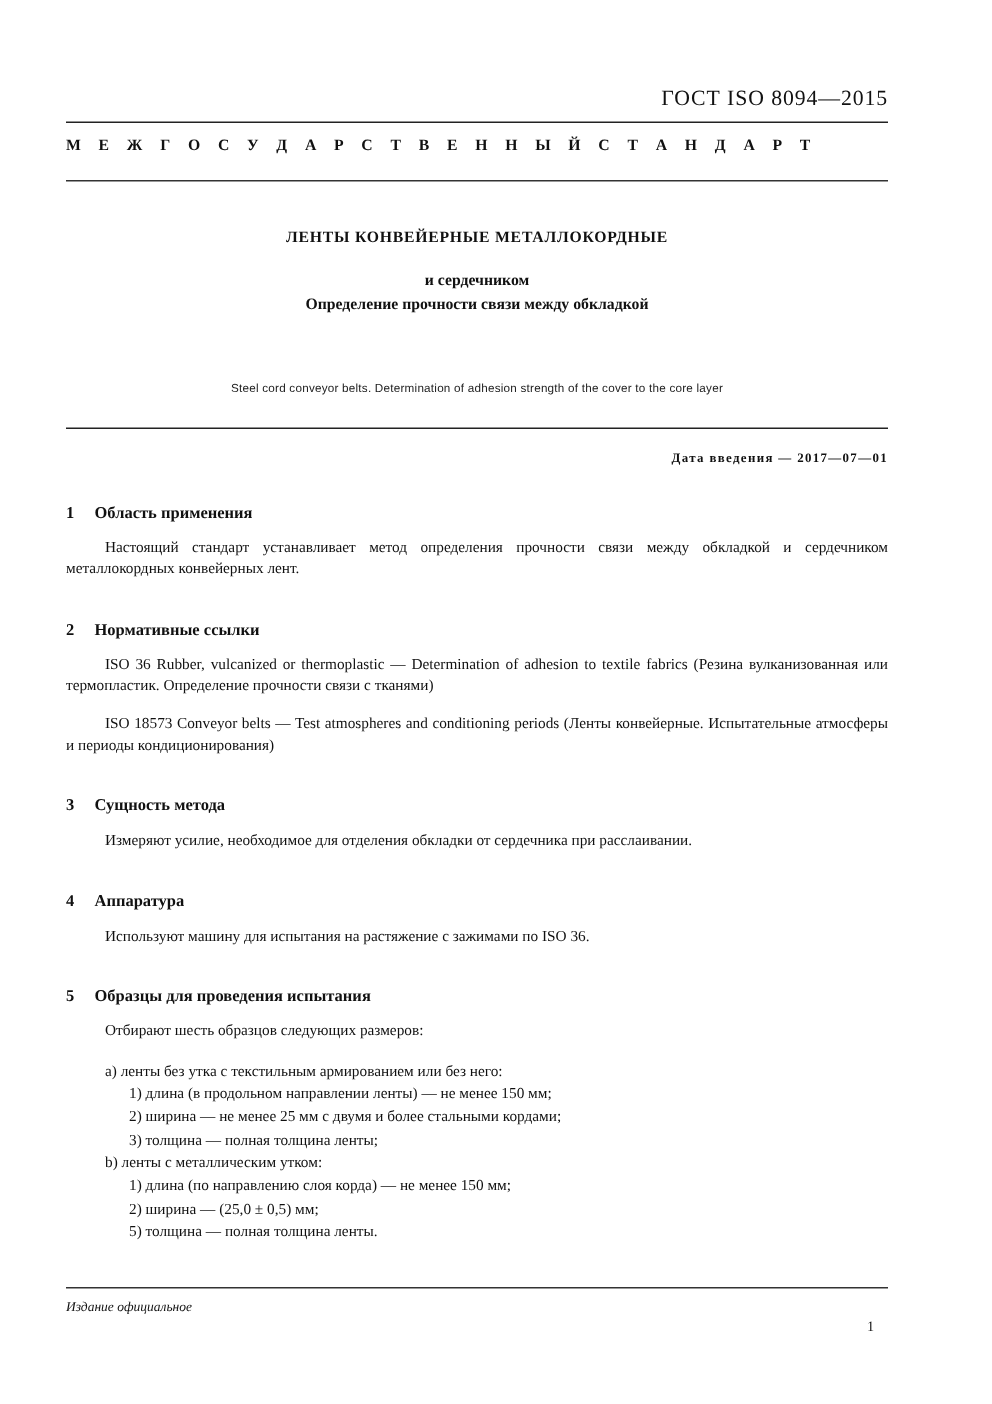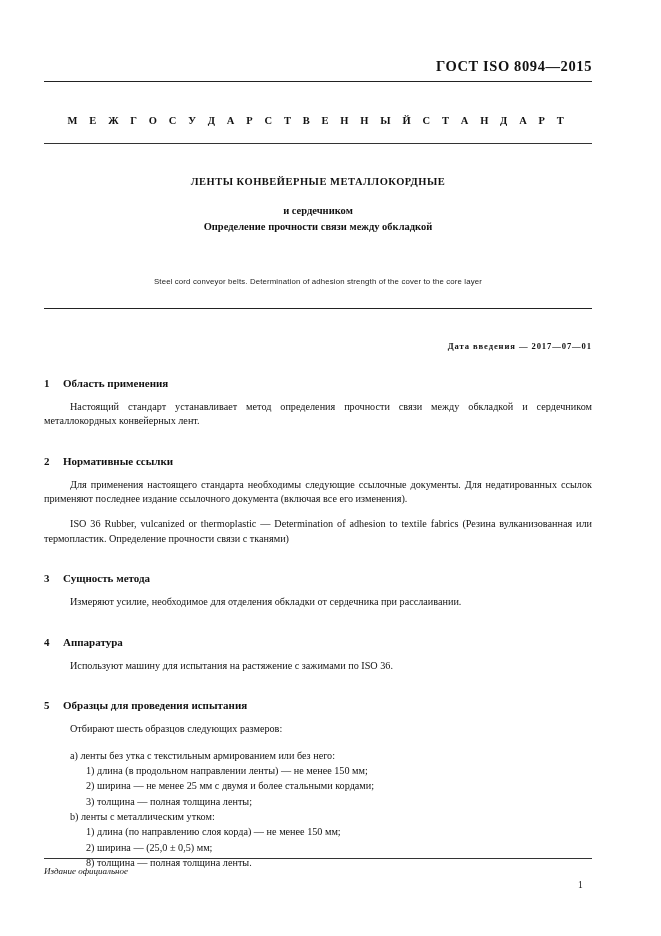--- a/index.html
+++ b/index.html
@@ -28,31 +28,30 @@
     left: 44px;
     top: 0;
     width: 548px;
   }
   
   .doc-code {
     margin-top: 58px;
     text-align: right;
     font-family: "Liberation Serif", serif;
     font-size: 14.5px;
-    font-weight: bold;
+    font-weight: normal;
     letter-spacing: 0.6px;
   }
   .rule-top {
     margin-top: 6px;
     border-top: 1.6px solid #222;
     width: 100%;
   }
   .mgs-title {
-    margin-top: 33px;
-    text-align: center;
+    margin-top: 10px;
     font-size: 10.5px;
     font-weight: bold;
     letter-spacing: 4.6px;
   }
   .rule-thin {
     margin-top: 17px;
     border-top: 1px solid #333;
     width: 100%;
   }
   .std-title {
@@ -76,21 +75,21 @@
     font-family: "Liberation Sans", sans-serif;
     color: #222;
     letter-spacing: 0.15px;
   }
   .rule-mid {
     margin-top: 22px;
     border-top: 1.4px solid #222;
     width: 100%;
   }
   .intro-date {
-    margin-top: 32px;
+    margin-top: 14px;
     text-align: right;
     font-size: 8.6px;
     font-weight: bold;
     font-family: "Liberation Serif", serif;
     letter-spacing: 0.9px;
   }
   
   .section {
     margin-top: 26px;
   }
@@ -181,22 +180,22 @@
       <h2 class="sec-head">
         <span class="num">1</span><span>Область применения</span>
       </h2>
       <p class="para">Настоящий стандарт устанавливает метод определения прочности связи между обкладкой и сердечником металлокордных конвейерных лент.</p>
     </div>
 
     <div class="section">
       <h2 class="sec-head">
         <span class="num">2</span><span>Нормативные ссылки</span>
       </h2>
-      <p class="para">Для применения настоящего стандарта необходимы следующие ссылочные документы. Для недатированных ссылок применяют последнее издание ссылочного документа (включая все его изменения).</p>
       <p class="para en-block">ISO 36  Rubber, vulcanized or thermoplastic — Determination of adhesion to textile fabrics (Резина вулканизованная или термопластик. Определение прочности связи с тканями)</p>
+      <p class="para en-block">ISO 18573  Conveyor belts — Test atmospheres and conditioning periods (Ленты конвейерные. Испытательные атмосферы и периоды кондиционирования)</p>
     </div>
 
     <div class="section">
       <h2 class="sec-head">
         <span class="num">3</span><span>Сущность метода</span>
       </h2>
       <p class="para">Измеряют усилие, необходимое для отделения обкладки от сердечника при расслаивании.</p>
     </div>
 
     <div class="section">
@@ -212,21 +211,21 @@
       </h2>
       <p class="para">Отбирают шесть образцов следующих размеров:</p>
       <div class="list">
         <div class="lvl1">a)  ленты без утка с текстильным армированием или без него:</div>
         <div class="lvl2">1)  длина (в продольном направлении ленты) — не менее 150 мм;</div>
         <div class="lvl2">2)  ширина — не менее 25 мм с двумя и более стальными кордами;</div>
         <div class="lvl2">3)  толщина — полная толщина ленты;</div>
         <div class="lvl1">b)  ленты с металлическим утком:</div>
         <div class="lvl2">1)  длина (по направлению слоя корда) — не менее 150 мм;</div>
         <div class="lvl2">2)  ширина — (25,0 ± 0,5) мм;</div>
-        <div class="lvl2">8)  толщина — полная толщина ленты.</div>
+        <div class="lvl2">5)  толщина — полная толщина ленты.</div>
       </div>
     </div>
 
   </div>
 
   <div class="rule-bottom"></div>
   <div class="footer-left">Издание официальное</div>
   <div class="footer-page">1</div>
 </div>
 

